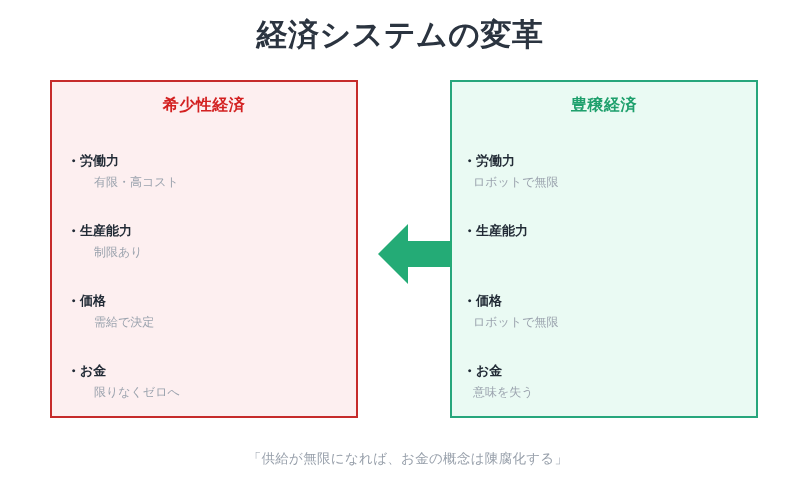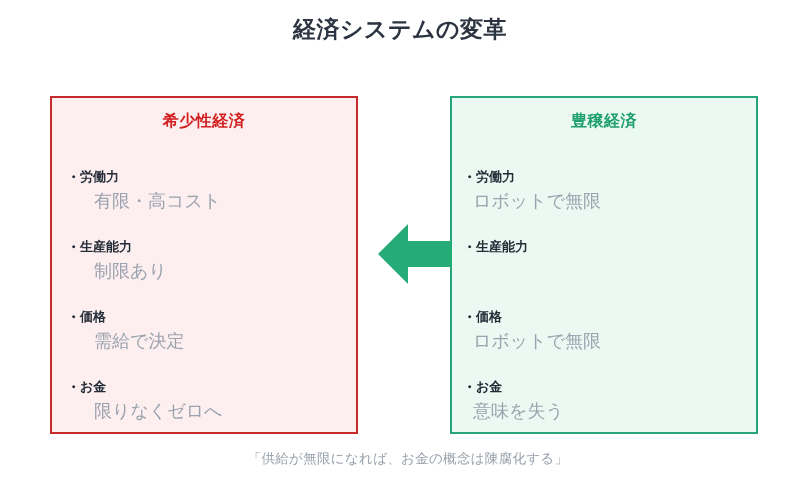--- a/index.html
+++ b/index.html
@@ -18,28 +18,28 @@
     position: relative;
     width: 800px;
     height: 500px;
   }
   .title {
     position: absolute;
     left: 0;
     top: 14px;
     width: 800px;
     text-align: center;
-    font-size: 23px;
+    font-size: 31px;
     font-weight: bold;
     color: #2b3440;
     letter-spacing: 0.5px;
   }
   .panel {
     position: absolute;
-    top: 96px;
+    top: 80px;
     width: 308px;
     height: 338px;
     box-sizing: border-box;
   }
   .panel-left {
     left: 50px;
     border: 2px solid #c62b2b;
     background: #fdeff0;
   }
   .panel-right {
@@ -68,21 +68,21 @@
     position: relative;
   }
   .item-label {
     font-size: 13px;
     font-weight: bold;
     color: #222b36;
     line-height: 1;
     white-space: nowrap;
   }
   .item-sub {
-    font-size: 18px;
+    font-size: 12px;
     color: #9ba3ae;
     line-height: 1;
     margin-top: 9px;
     white-space: nowrap;
   }
   .panel-left .item-label { padding-left: 28px; }
   .panel-left .item-sub   { padding-left: 42px; }
   .panel-right .item-label { padding-left: 24px; }
   .panel-right .item-sub   { padding-left: 21px; }
 

